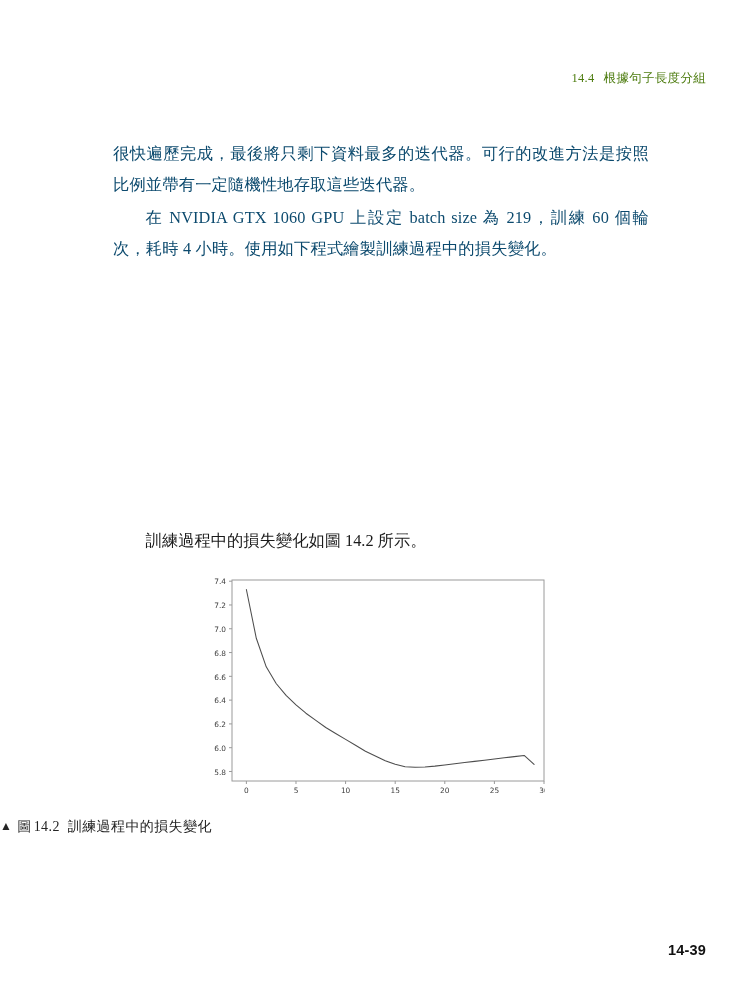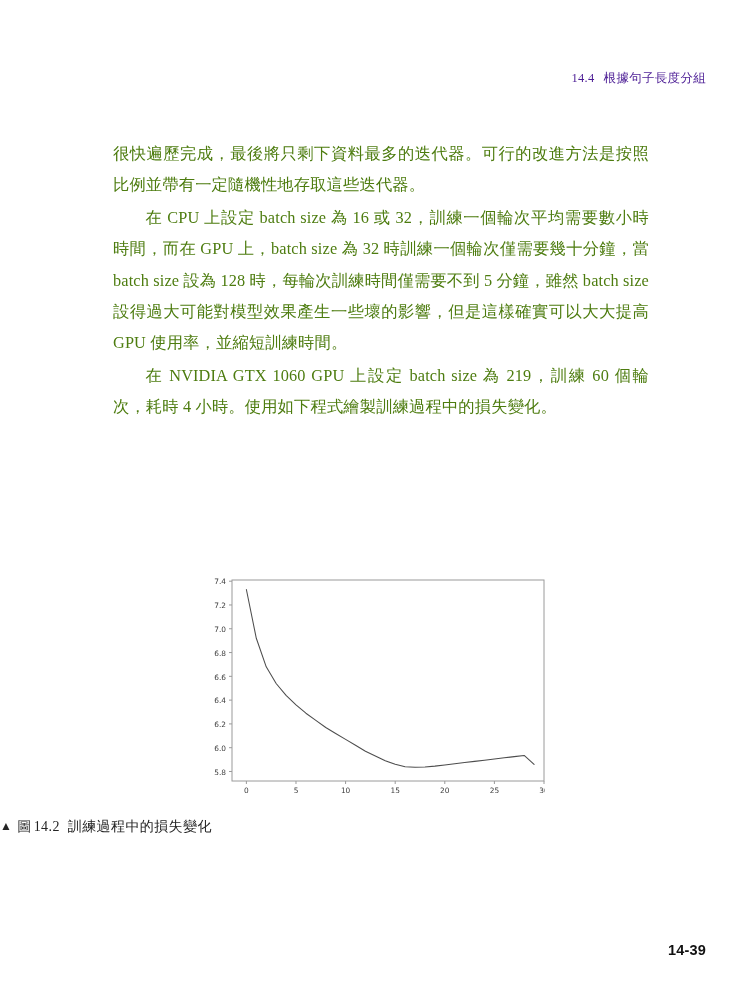--- a/index.html
+++ b/index.html
@@ -20,41 +20,41 @@
     position: absolute;
     inset: 0;
   }
 
   
   .running-header {
     position: absolute;
     top: 70px;
     right: 40px;
     font-size: 12.5px;
-    color: #4c1d95;
+    color: #4d7c0f;
     letter-spacing: 0.3px;
     white-space: nowrap;
   }
   .running-header .hdr-num { margin-right: 9px; }
 
   
   .content {
     position: absolute;
     left: 113px;
     top: 138px;
     width: 552px;
   }
   p.para {
     margin: 0 16px 1px 0;
     font-size: 16.3px;
     line-height: 31.4px;
     text-align: justify;
     text-justify: inter-ideograph;
     letter-spacing: 0.15px;
-    color: #4d7c0f;
+    color: #0c4a6e;
   }
   p.indent { text-indent: 2em; }
 
   
   .code-block {
     position: absolute;
     left: 118px;
     top: 434px;
     width: 531px;
     height: 76px;
@@ -128,25 +128,25 @@
 <body>
 
 <div class="page">
 
   <div class="running-header">
     <span class="hdr-num">14.4</span><span>根據句子長度分組</span>
   </div>
 
   <div class="content">
     <p class="para">很快遍歷完成，最後將只剩下資料最多的迭代器。可行的改進方法是按照比例並帶有一定隨機性地存取這些迭代器。</p>
-    <p class="para indent">在 CPU 上設定 batch size 為 16 或 32，訓練一個輪次平均需要數小時時間，而在 GPU 上，batch size 為 32 時訓練一個輪次僅需要幾十分鐘，當 batch size 設為 128 時，每輪次訓練時間僅需要不到 5 分鐘，雖然 batch size 設得過大可能對模型效果產生一些壞的影響，但是這樣確實可以大大提高 GPU 使用率，並縮短訓練時間。</p>
     <p class="para indent">在 NVIDIA GTX 1060 GPU 上設定 batch size 為 219，訓練 60 個輪次，耗時 4 小時。使用如下程式繪製訓練過程中的損失變化。</p>
   </div>
 
 
+  <div class="caption-line">訓練過程中的損失變化如圖 14.2 所示。</div>
 
   <div class="figure">
     <svg width="350" height="225" viewBox="0 0 350 225" xmlns="http://www.w3.org/2000/svg">
       <g id="chart-root">
           <rect x="37" y="5" width="312" height="201" fill="#ffffff" stroke="#9a9a9a" stroke-width="1"></rect>
           <line x1="34" y1="196.4852071005917" x2="37" y2="196.4852071005917" stroke="#9a9a9a" stroke-width="1"></line>
           <text x="31" y="199.6852071005917" text-anchor="end" font-family="&quot;DejaVu Sans&quot;, sans-serif" font-size="7.4" fill="#3d3d3d">5.8</text>
           <line x1="34" y1="172.69822485207098" x2="37" y2="172.69822485207098" stroke="#9a9a9a" stroke-width="1"></line>
           <text x="31" y="175.89822485207097" text-anchor="end" font-family="&quot;DejaVu Sans&quot;, sans-serif" font-size="7.4" fill="#3d3d3d">6.0</text>
           <line x1="34" y1="148.91124260355025" x2="37" y2="148.91124260355025" stroke="#9a9a9a" stroke-width="1"></line>

